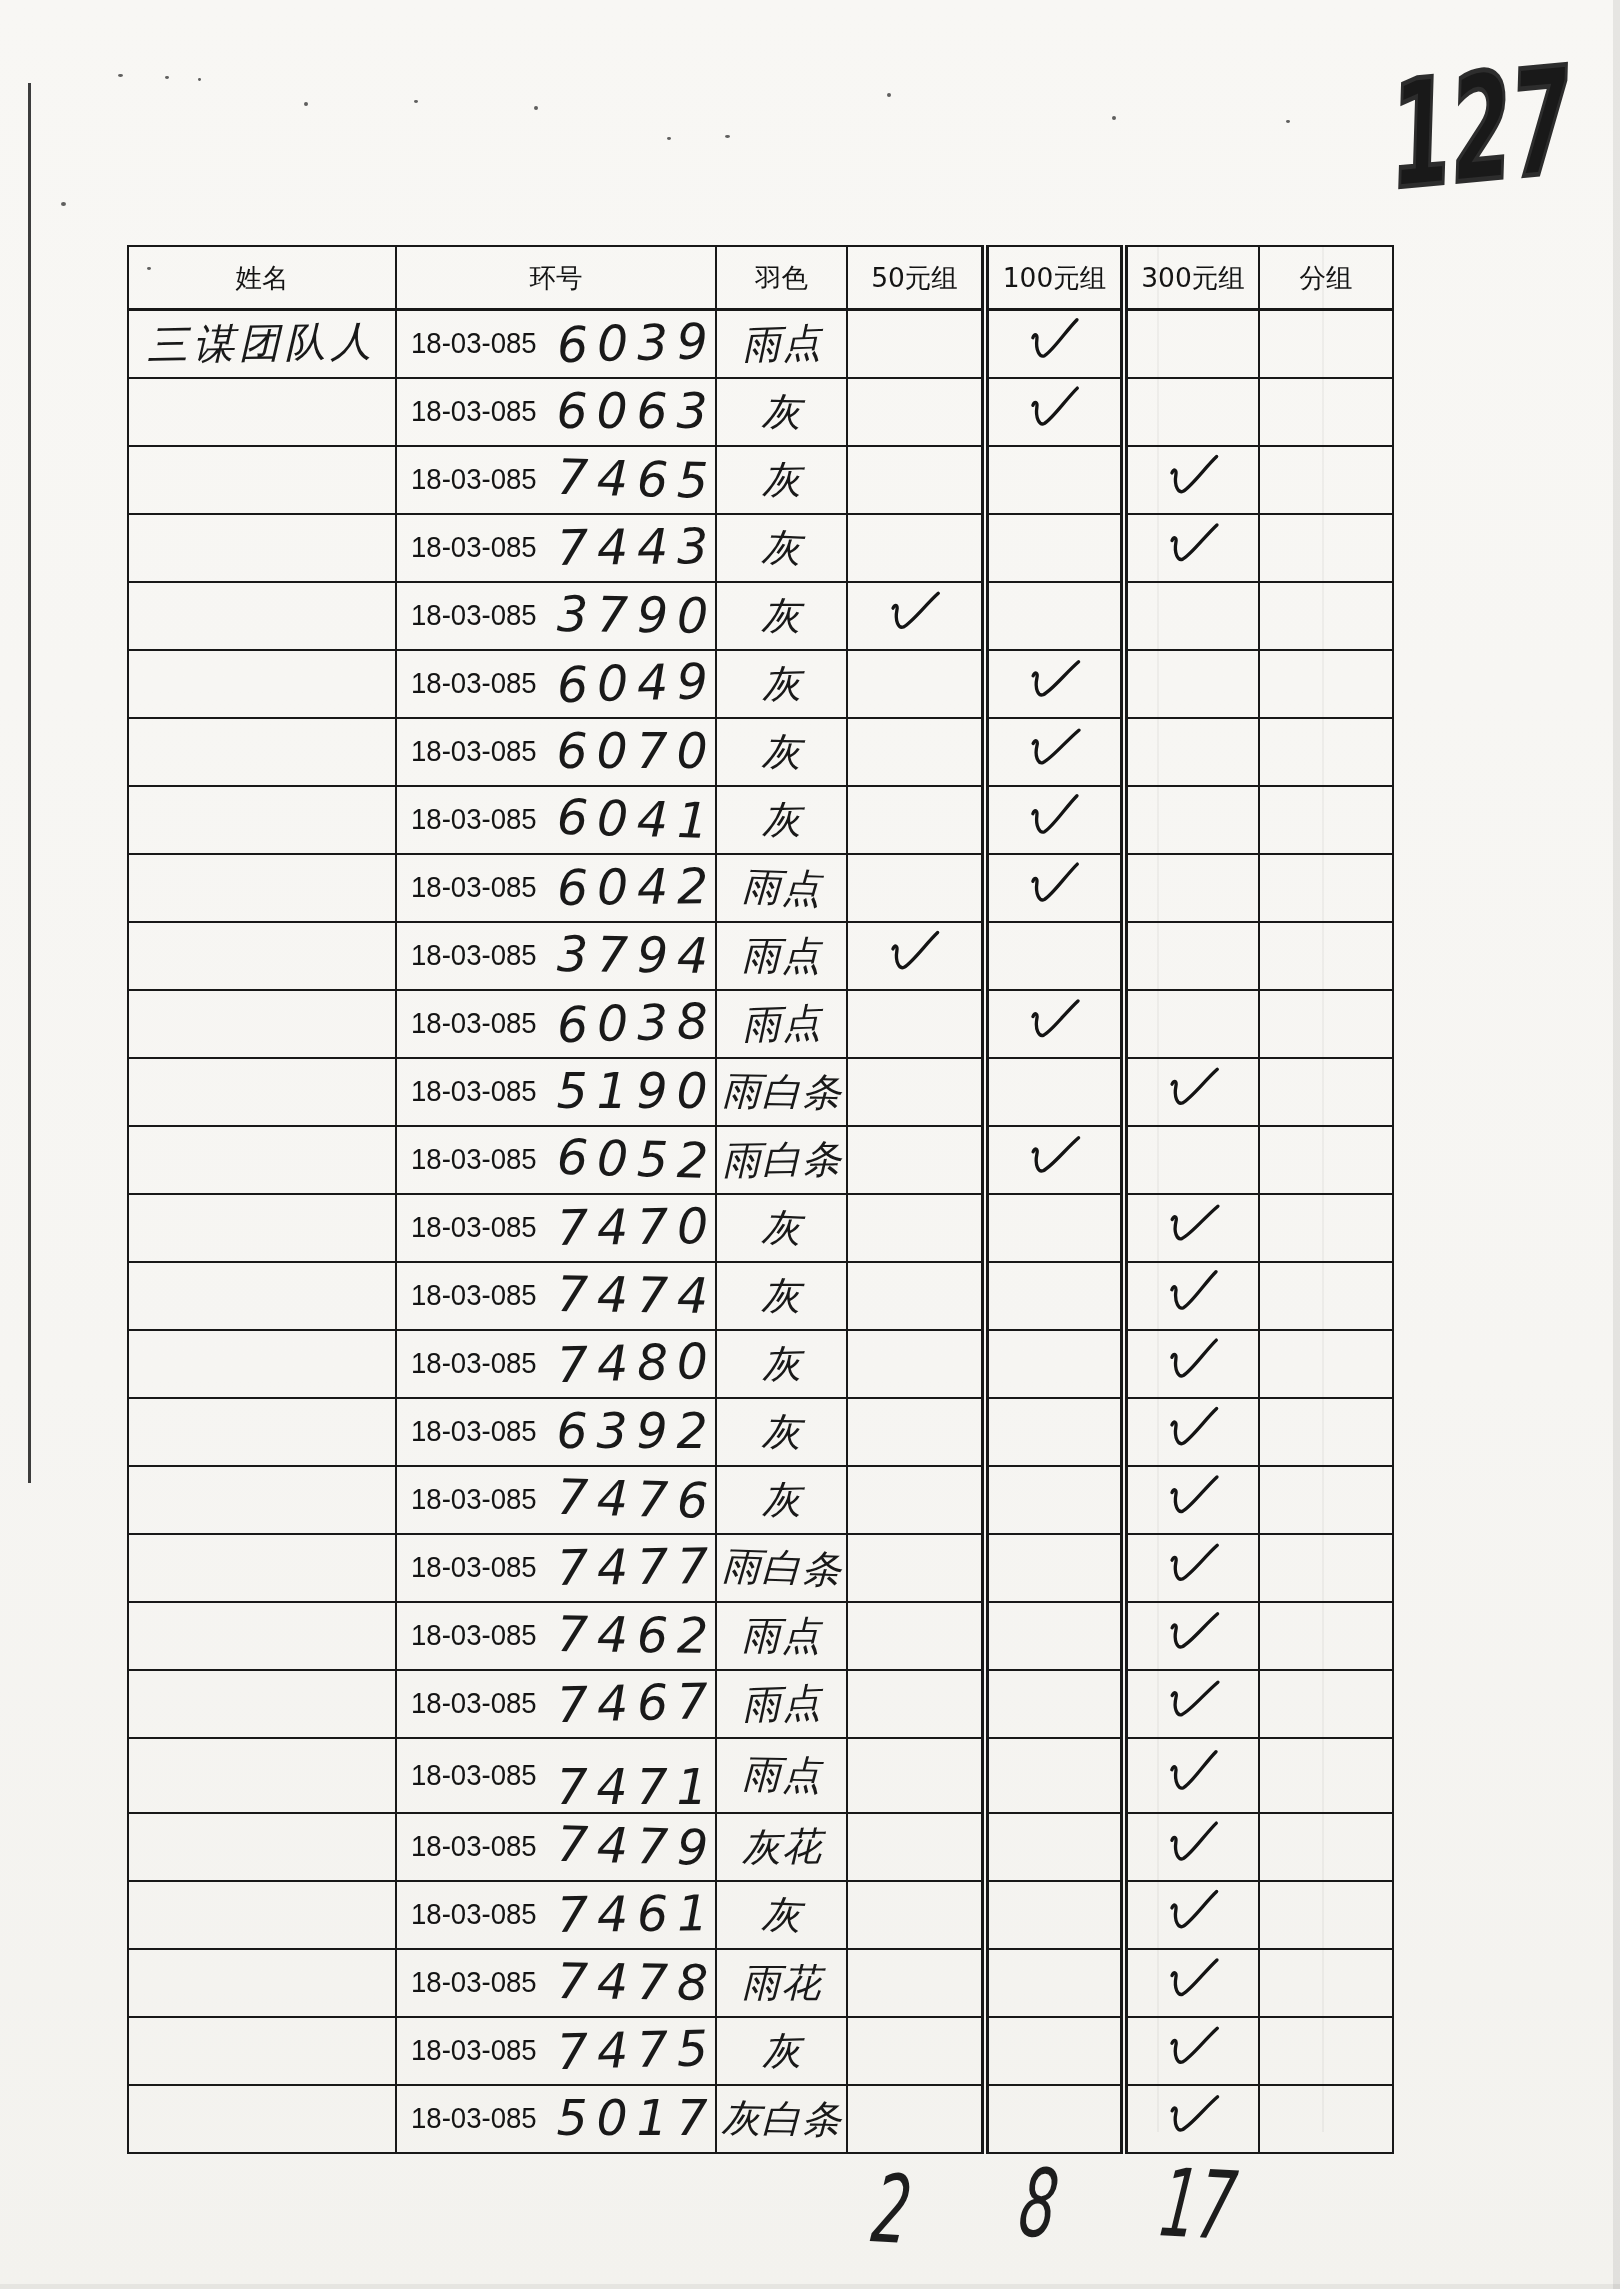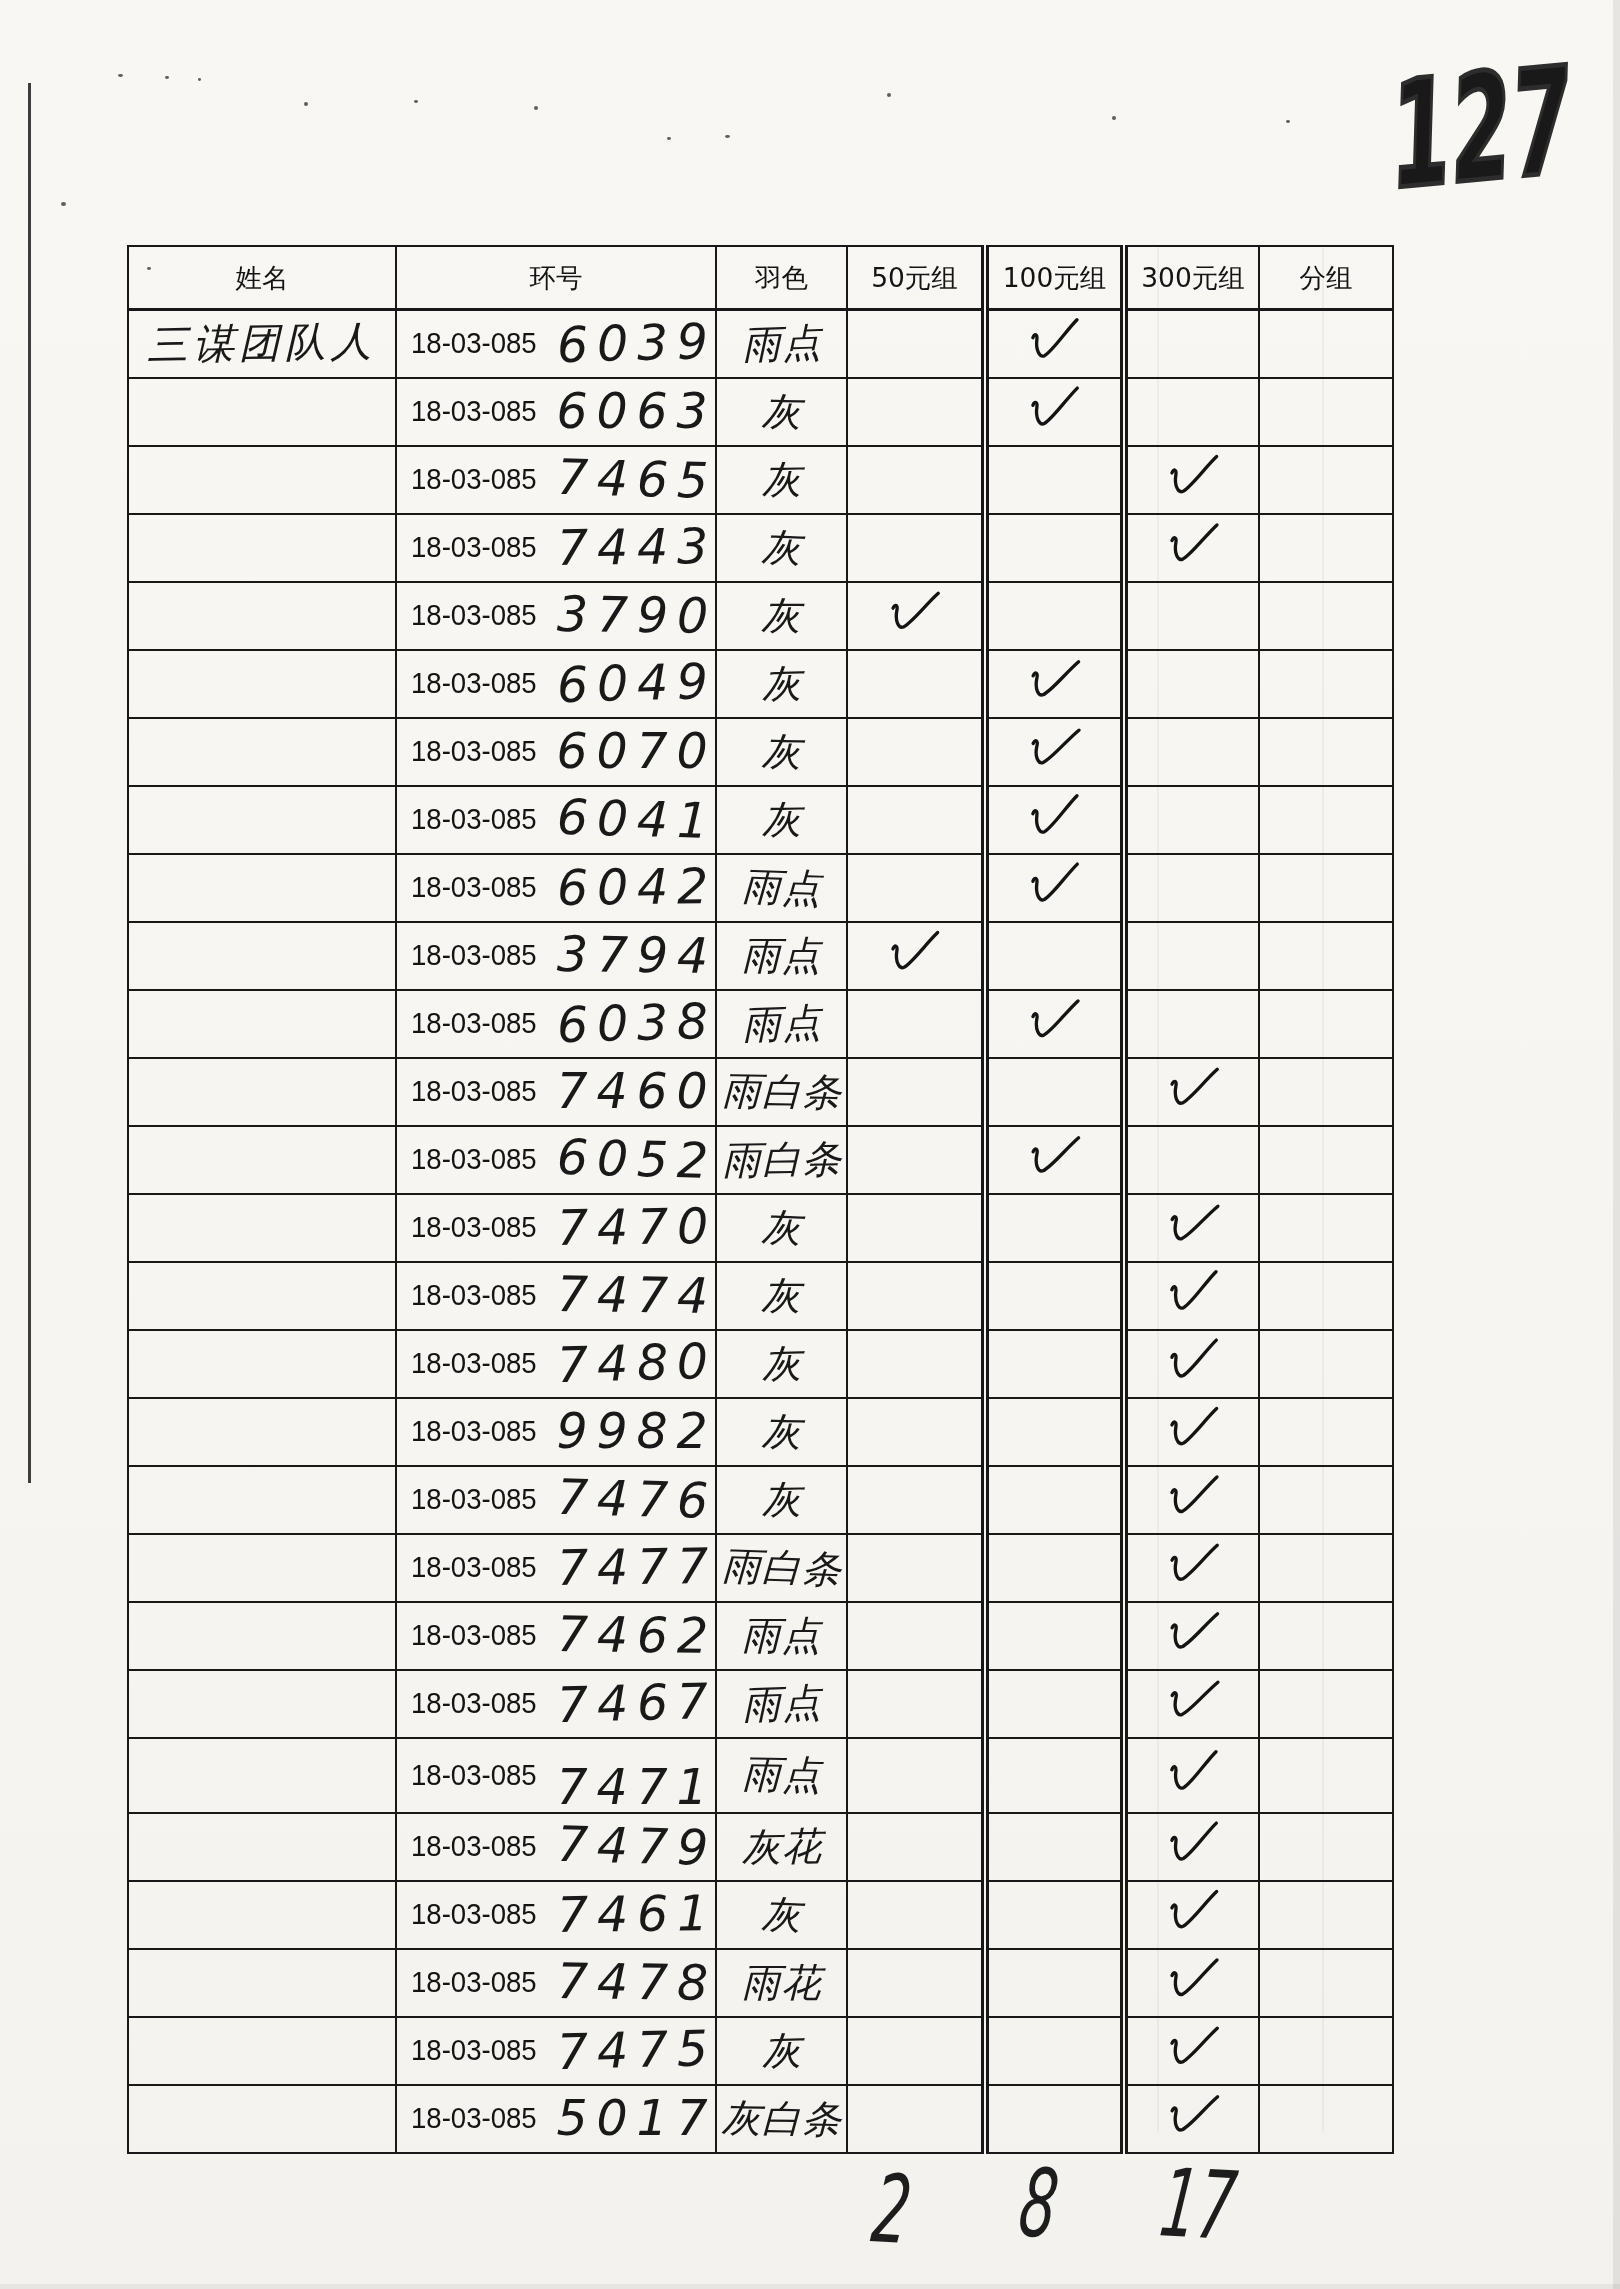--- a/index.html
+++ b/index.html
@@ -252,21 +252,21 @@
               <path d="M7 20 C9 15 12 17 11 22 C9 33 13 41 18 39 C27 34 41 15 53 4" fill="none" stroke="#141414" stroke-width="3.4" stroke-linecap="round"></path>
             </svg></td>
           <td class="group-cell dbl"></td>
           <td></td>
         </tr>
         <tr>
           <td class="name-cell"></td>
           <td>
             <div class="ring-wrap">
               <span class="ring-prefix">18-03-085</span>
-              <span class="hw ring-suffix" style="transform: rotate(0deg);">7460</span>
+              <span class="hw ring-suffix" style="transform: rotate(0deg);">5190</span>
             </div>
           </td>
           <td class="color-cell"><span class="hw color-hw" style="transform: rotate(1deg);">雨白条</span></td>
           <td class="group-cell"></td>
           <td class="group-cell dbl"></td>
           <td class="group-cell dbl"><svg width="57" height="45" viewBox="0 0 58 46" style="overflow: visible; transform: rotate(1deg);">
               <path d="M7 20 C9 15 12 17 11 22 C9 33 13 41 18 39 C27 34 41 15 53 4" fill="none" stroke="#141414" stroke-width="3.4" stroke-linecap="round"></path>
             </svg></td>
           <td></td>
         </tr>
@@ -332,21 +332,21 @@
           <td class="group-cell dbl"><svg width="57" height="45" viewBox="0 0 58 46" style="overflow: visible; transform: rotate(-2deg);">
               <path d="M7 20 C9 15 12 17 11 22 C9 33 13 41 18 39 C27 34 41 15 53 4" fill="none" stroke="#141414" stroke-width="3.4" stroke-linecap="round"></path>
             </svg></td>
           <td></td>
         </tr>
         <tr>
           <td class="name-cell"></td>
           <td>
             <div class="ring-wrap">
               <span class="ring-prefix">18-03-085</span>
-              <span class="hw ring-suffix" style="transform: rotate(0deg);">9982</span>
+              <span class="hw ring-suffix" style="transform: rotate(0deg);">6392</span>
             </div>
           </td>
           <td class="color-cell"><span class="hw color-hw" style="transform: rotate(1deg);">灰</span></td>
           <td class="group-cell"></td>
           <td class="group-cell dbl"></td>
           <td class="group-cell dbl"><svg width="57" height="45" viewBox="0 0 58 46" style="overflow: visible; transform: rotate(-1deg);">
               <path d="M7 20 C9 15 12 17 11 22 C9 33 13 41 18 39 C27 34 41 15 53 4" fill="none" stroke="#141414" stroke-width="3.4" stroke-linecap="round"></path>
             </svg></td>
           <td></td>
         </tr>

